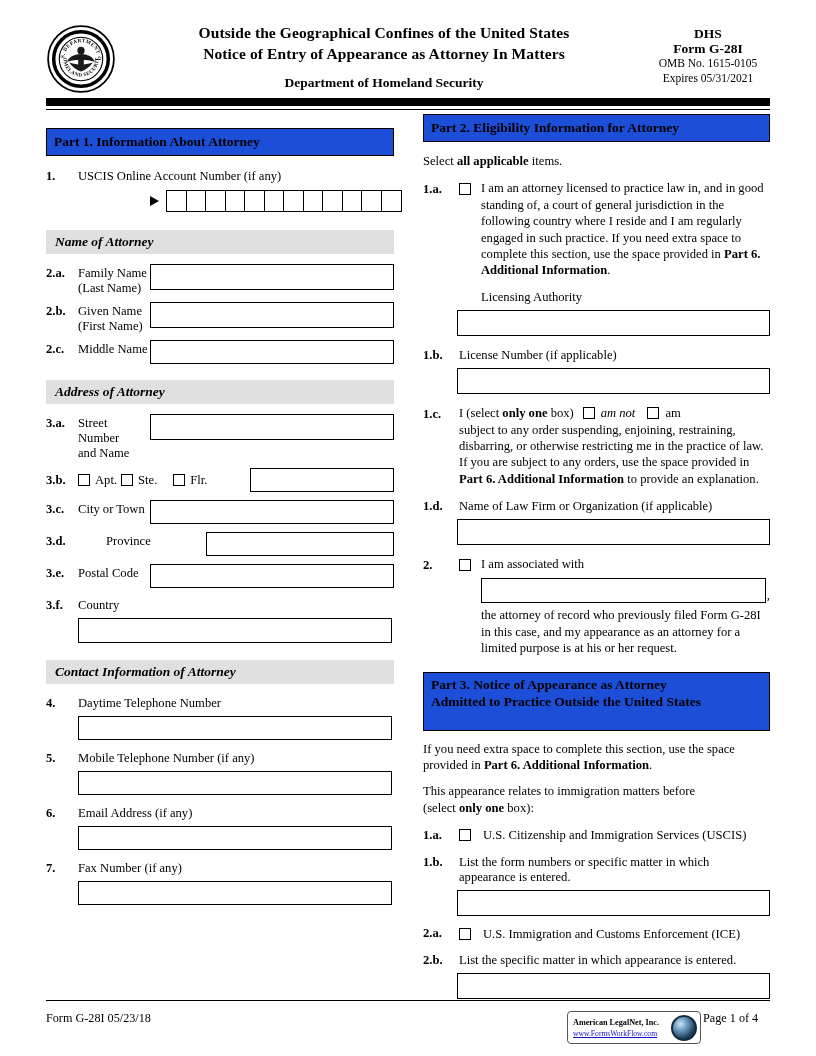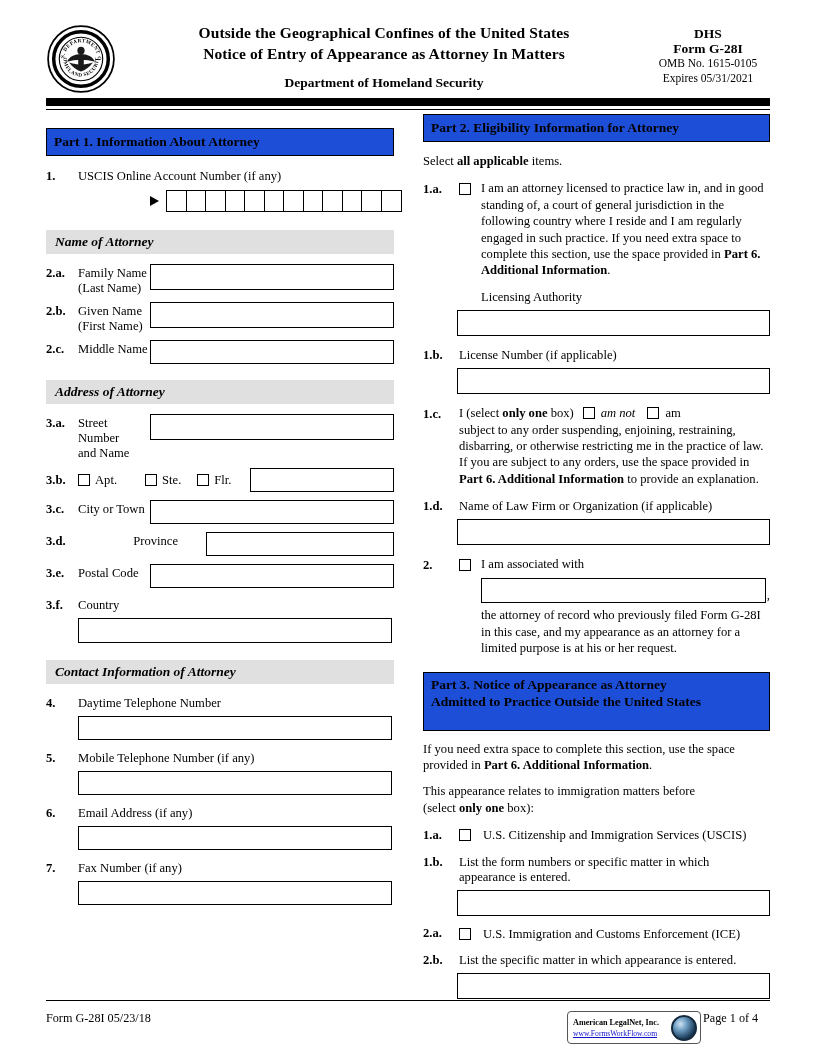--- a/index.html
+++ b/index.html
@@ -180,38 +180,38 @@
         <div>Street Number</div>
         <div>and Name</div>
       </div>
       <div class="inputbox" style="flex:1;height:26px;"></div>
     </div>
 
     <div class="row" style="margin-top:7px;align-items:center;">
       <div class="lbl-num" style="padding-top:0;">3.b.</div>
       <div style="display:flex;align-items:center;width:172px;flex:0 0 172px;">
         <span class="cbx"></span>
-        <span class="txt" style="margin:0 28px 0 5px;">Apt.</span>
+        <span class="txt" style="margin:0 4px 0 5px;">Apt.</span>
         <span class="cbx"></span>
         <span class="txt" style="margin:0 16px 0 5px;">Ste.</span>
         <span class="cbx"></span>
         <span class="txt" style="margin:0 0 0 5px;">Flr.</span>
       </div>
       <div class="inputbox" style="flex:1;height:24px;"></div>
     </div>
 
     <div class="row" style="margin-top:8px;">
       <div class="lbl-num">3.c.</div>
       <div class="lbl-txt" style="width:72px;flex:0 0 72px;">City or Town</div>
       <div class="inputbox" style="flex:1;height:24px;"></div>
     </div>
 
     <div class="row" style="margin-top:8px;gap:28px;">
       <div class="lbl-num">3.d.</div>
-      <div class="lbl-txt" style="width:72px;flex:0 0 72px;text-align:right;">Province</div>
+      <div class="lbl-txt" style="width:72px;flex:0 0 72px;">Province</div>
       <div class="inputbox" style="flex:1;height:24px;"></div>
     </div>
 
     <div class="row" style="margin-top:8px;">
       <div class="lbl-num">3.e.</div>
       <div class="lbl-txt" style="width:72px;flex:0 0 72px;">Postal Code</div>
       <div class="inputbox" style="flex:1;height:24px;"></div>
     </div>
 
     <div class="row" style="margin-top:8px;">

